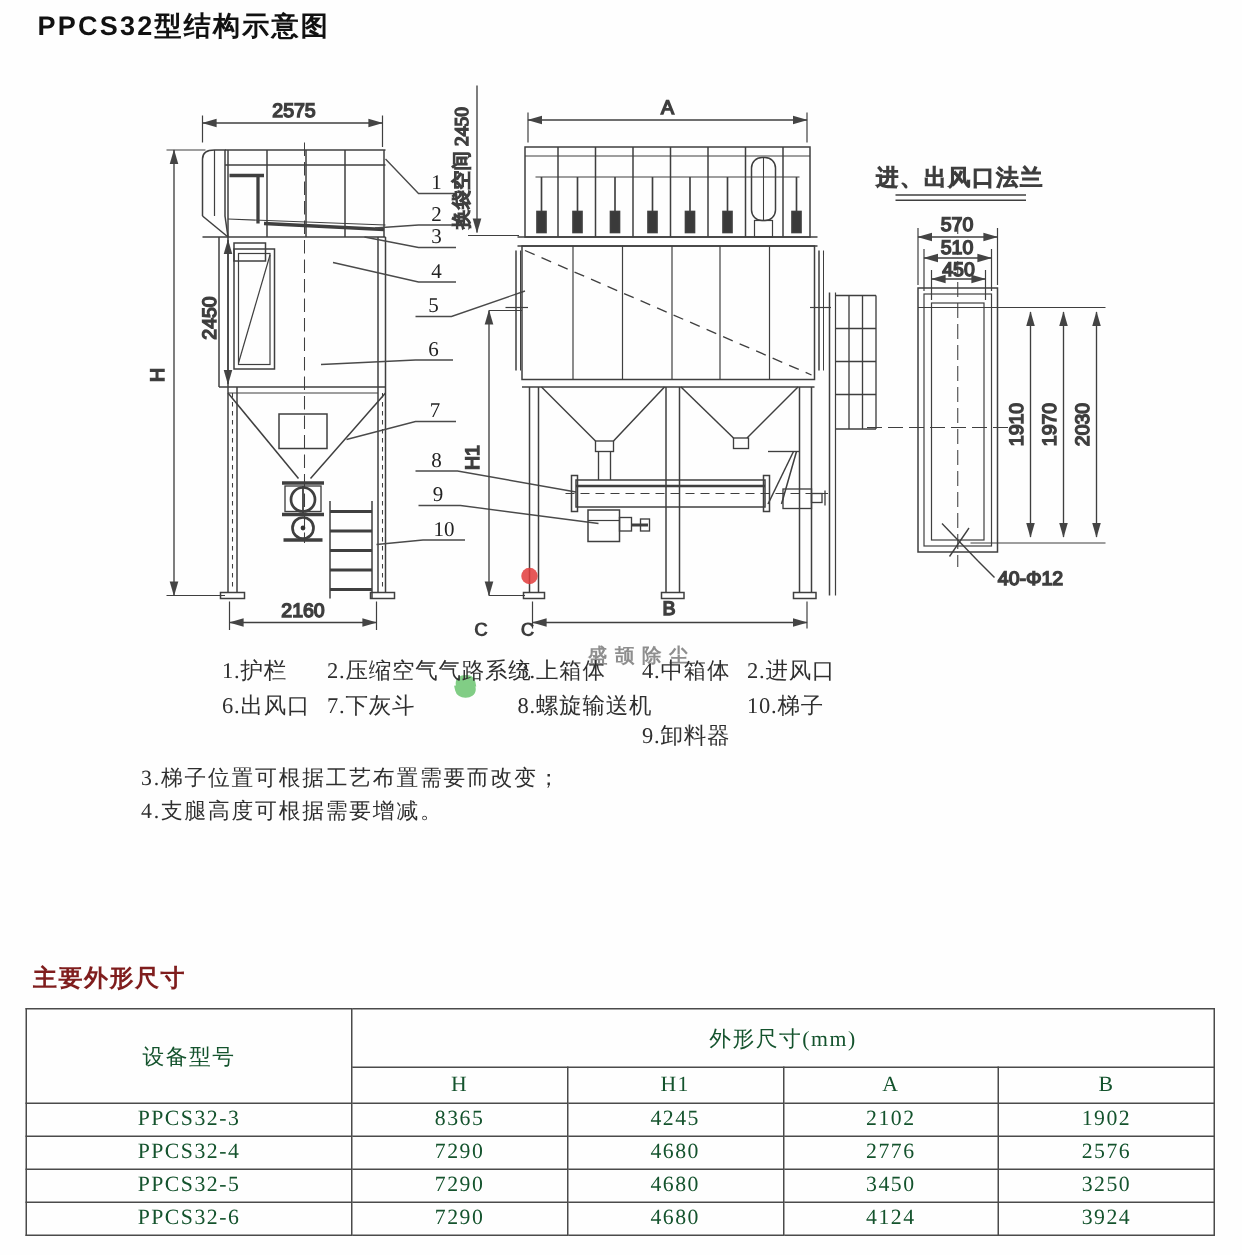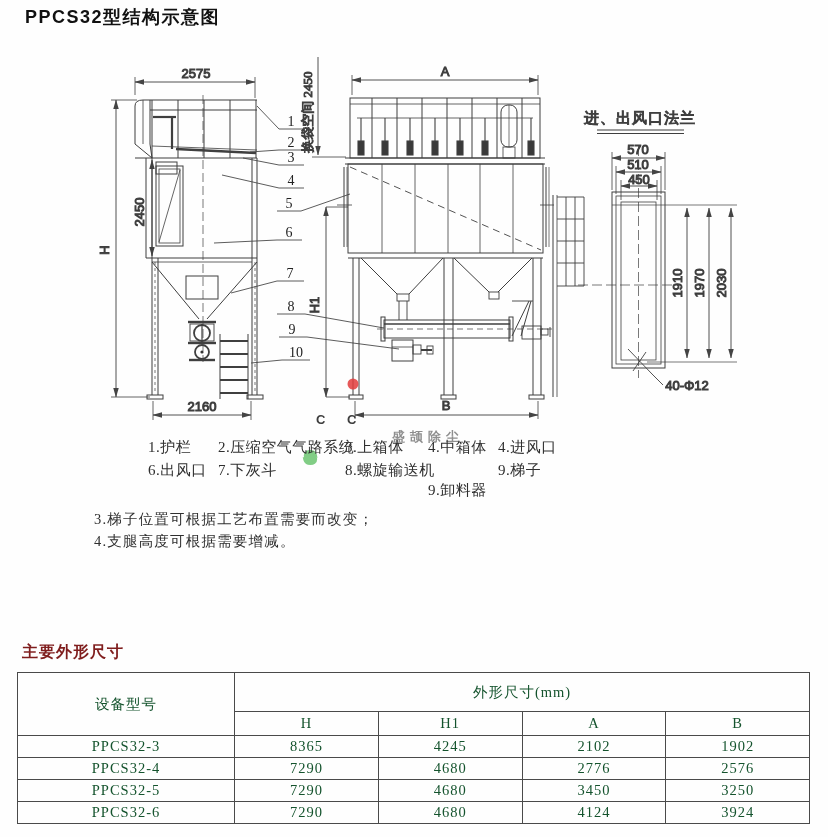--- a/index.html
+++ b/index.html
@@ -316,26 +316,26 @@
       <text x="347" y="424" font-size="23" font-weight="bold" fill="#f2d024" opacity=".95">C</text>
       <text x="392" y="441" font-family="Liberation Serif, serif" font-size="33" font-weight="bold" letter-spacing="5" fill="#4d97dd" opacity=".55">盛颉除尘</text>
     </g>
   </svg>
 
   <div>
     <span class="legend-item" style="left:148px;top:438px">1.护栏</span>
     <span class="legend-item" style="left:218px;top:438px">2.压缩空气气路系统</span>
     <span class="legend-item" style="left:345px;top:438px">3.上箱体</span>
     <span class="legend-item" style="left:428px;top:438px">4.中箱体</span>
-    <span class="legend-item" style="left:498px;top:438px">4.进风口</span>
+    <span class="legend-item" style="left:498px;top:438px">2.进风口</span>
     <span class="legend-item" style="left:148px;top:461px">6.出风口</span>
     <span class="legend-item" style="left:218px;top:461px">7.下灰斗</span>
     <span class="legend-item" style="left:345px;top:461px">8.螺旋输送机</span>
     <span class="legend-item" style="left:428px;top:481px">9.卸料器</span>
-    <span class="legend-item" style="left:498px;top:461px">9.梯子</span>
+    <span class="legend-item" style="left:498px;top:461px">10.梯子</span>
   </div>
 
   <div id="notes" class="abs">
     <div class="ind">3.梯子位置可根据工艺布置需要而改变；</div>
     <div class="ind">4.支腿高度可根据需要增减。</div>
   </div>
 
   <div id="sec2" class="abs">主要外形尺寸</div>
 
   <table id="dimtable">

